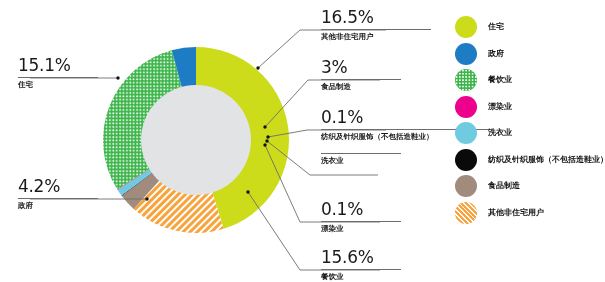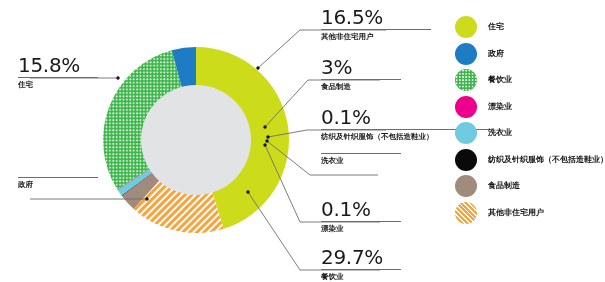--- a/index.html
+++ b/index.html
@@ -8,21 +8,21 @@
     background:#ffffff;
     font-family:"DejaVu Sans","Liberation Sans",sans-serif;
     position:relative;overflow:hidden;
     -webkit-font-smoothing:antialiased;
   }
   #stage{position:absolute;left:0;top:0;width:605px;height:282px;}
 
   
   .callout{position:absolute;}
   .callout .pct{
-    font-size:20px;line-height:21px;color:#1a1a1a;
+    font-size:17px;line-height:21px;color:#1a1a1a;
     font-family:"DejaVu Sans","Liberation Sans",sans-serif;
     letter-spacing:-0.3px;white-space:nowrap;
   }
   .callout .rule{height:1px;background:#6d6d6d;width:100%;margin:1px 0 2px 0;}
   .callout .sub{
     font-size:7.5px;line-height:10px;color:#1a1a1a;white-space:nowrap;
     font-family:"DejaVu Sans","Liberation Sans",sans-serif;font-weight:bold;
   }
   .callout.right .pct,.callout.right .sub{text-align:left;}
   .callout.left  .pct,.callout.left  .sub{text-align:left;}
@@ -103,26 +103,27 @@
       <circle cx="258" cy="68" r="1.7"></circle>
       <circle cx="265" cy="127" r="1.7"></circle>
       <circle cx="268" cy="137" r="1.7"></circle>
       <circle cx="267" cy="141" r="1.7"></circle>
       <circle cx="265" cy="145" r="1.7"></circle>
       <circle cx="248" cy="192" r="1.7"></circle>
     </g>
   </svg>
 
   <div class="callout left" style="left:18px;top:55px;width:80px;">
-    <div class="pct">15.8%</div>
+    <div class="pct">15.1%</div>
     <div class="rule"></div>
     <div class="sub">住宅</div>
   </div>
 
   <div class="callout left" style="left:18px;top:176px;width:80px;">
+    <div class="pct">4.2%</div>
     <div class="rule"></div>
     <div class="sub">政府</div>
   </div>
 
   <div class="callout right" style="left:321px;top:7px;width:110px;">
     <div class="pct">16.5%</div>
     <div class="rule"></div>
     <div class="sub">其他非住宅用户</div>
   </div>
 
@@ -143,21 +144,21 @@
     <div class="sub">洗衣业</div>
   </div>
 
   <div class="callout right" style="left:321px;top:199px;width:80px;">
     <div class="pct">0.1%</div>
     <div class="rule"></div>
     <div class="sub">漂染业</div>
   </div>
 
   <div class="callout right" style="left:321px;top:247px;width:80px;">
-    <div class="pct">29.7%</div>
+    <div class="pct">15.6%</div>
     <div class="rule"></div>
     <div class="sub">餐饮业</div>
   </div>
 
   <div id="legend">
       <div class="leg-row">
         <div class="leg-dot" style="background: rgb(205, 220, 26);"></div>
         <div class="leg-label">住宅</div>
       </div>
       <div class="leg-row">

